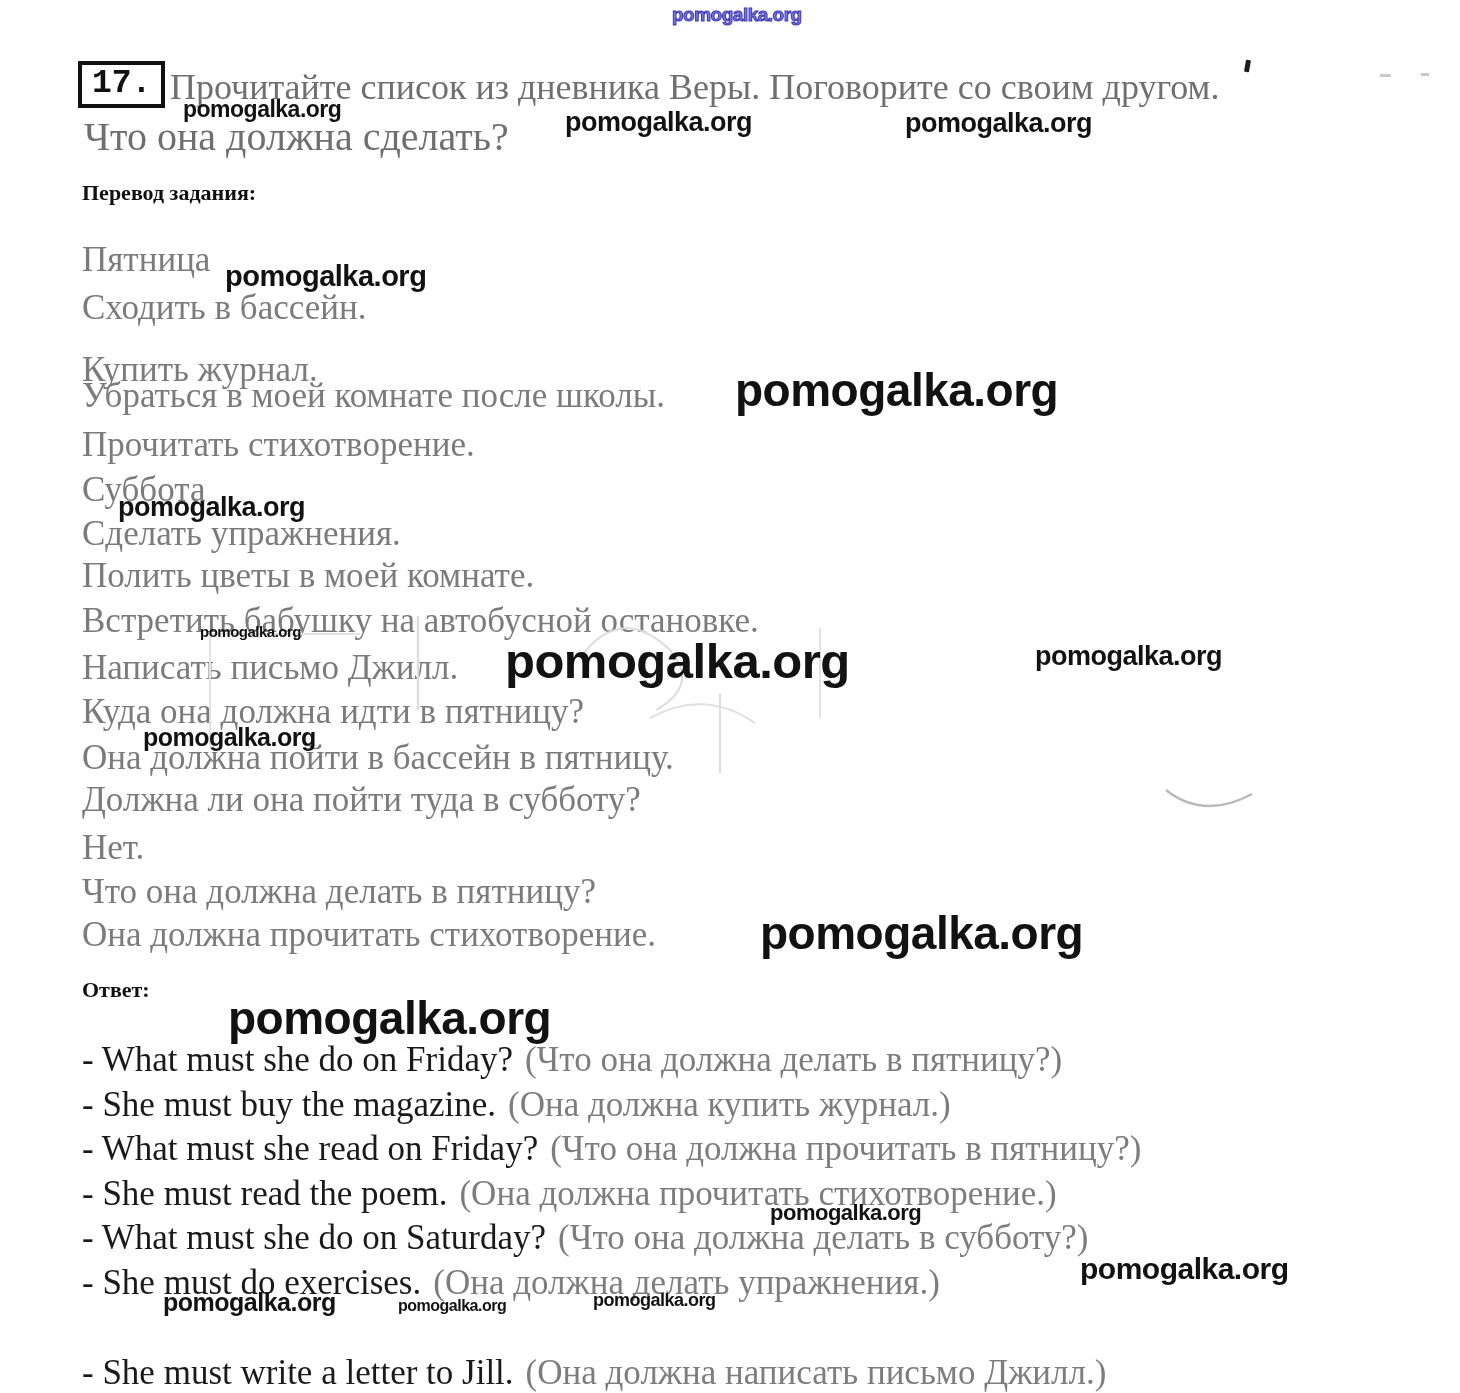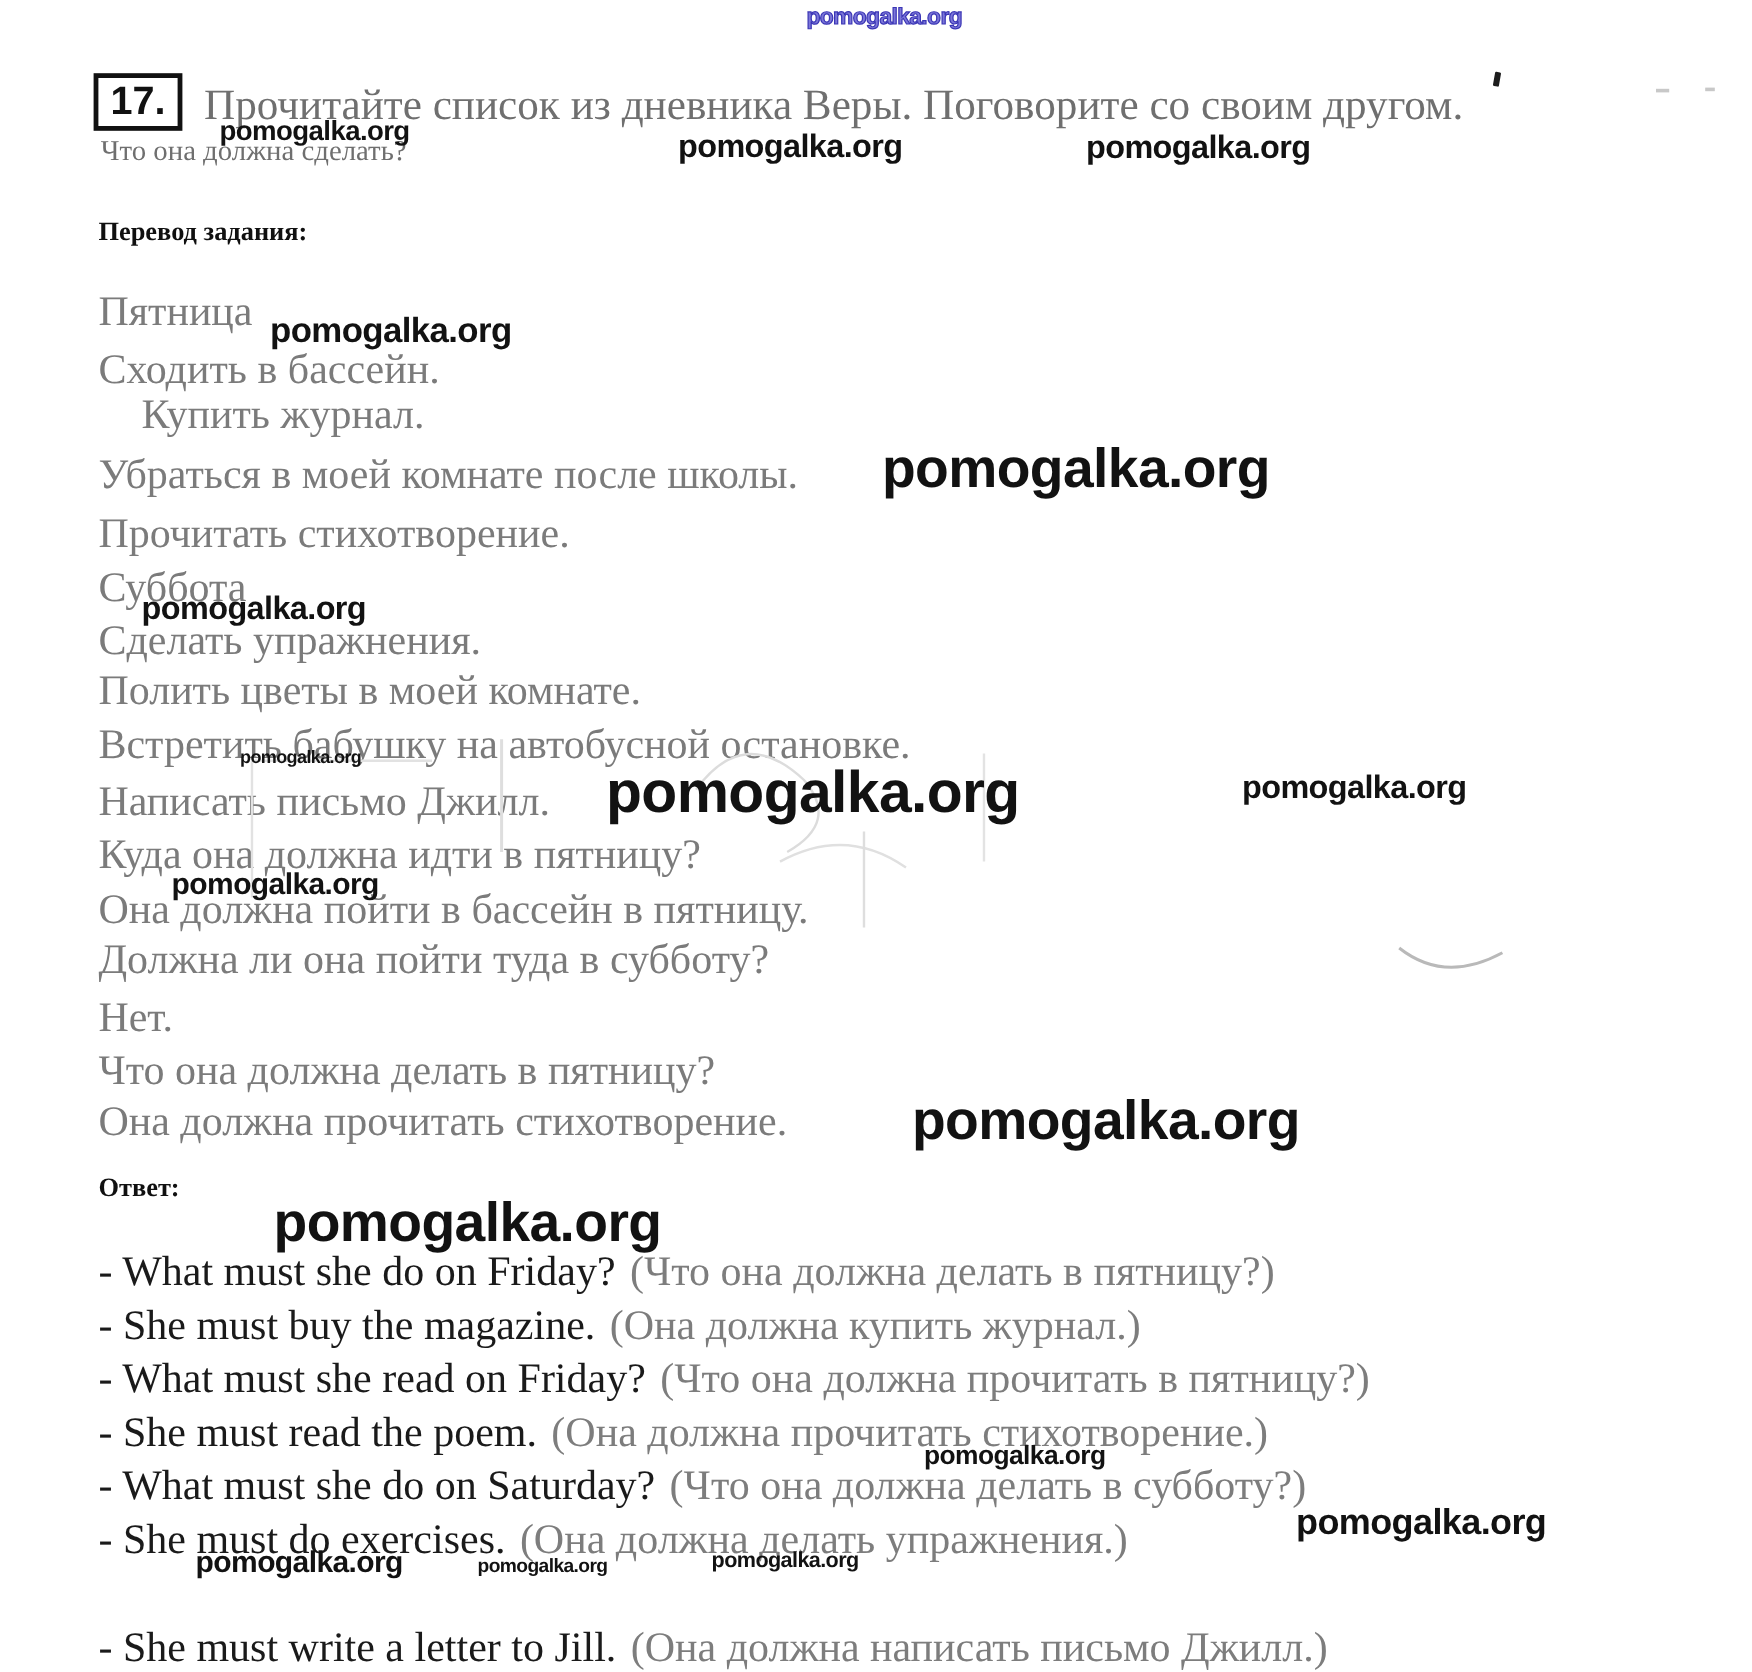--- a/index.html
+++ b/index.html
@@ -11,24 +11,24 @@
     font-family:"Liberation Serif","DejaVu Serif",serif;
   }
   .page { position:absolute; inset:0; background:#ffffff; }
 
   
   .task-num {
     position:absolute; left:78px; top:61px;
     border:4px solid #111111;
     font-weight:bold; font-size:33px; color:#111111;
     padding:0 10px 2px 10px; background:#ffffff;
-    font-family:Liberation Sans, sans-serif;
+    font-family:Liberation Mono, monospace;
   }
   .task-line1 { position:absolute; left:170px; top:66px; font-size:36px; color:#6f6f6f; white-space:nowrap; }
-  .task-line2 { position:absolute; left:84px;  top:113px; font-size:24px; color:#6f6f6f; white-space:nowrap; }
+  .task-line2 { position:absolute; left:84px;  top:113px; font-size:40px; color:#6f6f6f; white-space:nowrap; }
 
   .heading {
     position:absolute; left:82px;
     font-weight:bold; font-size:22px; color:#101010; white-space:nowrap;
   }
 
   .tl { position:absolute; left:82px; white-space:nowrap; font-size:35px; color:#7b7b7b; }
 
   .al { position:absolute; left:82px; white-space:nowrap; font-size:35px; }
   .al .en { color:#1a1a1a; }
@@ -72,21 +72,21 @@
   <div class="dash" style="left:1421px; top:73px; width:8px; height:3px;"></div>
 
   <div class="task-num">17.</div>
   <div class="task-line1">Прочитайте список из дневника Веры. Поговорите со своим другом.</div>
   <div class="task-line2">Что она должна сделать?</div>
 
   <div class="heading" style="top:180px;">Перевод задания:</div>
 
   <div class="tl" style="top:240px;">Пятница</div>
   <div class="tl" style="top:288px;text-align:right;">Сходить в бассейн.</div>
-  <div class="tl" style="top:326px;margin-left:36px;">Купить журнал.</div>
+  <div class="tl" style="top:350px;">Купить журнал.</div>
   <div class="tl" style="top:376px;">Убраться в моей комнате после школы.</div>
   <div class="tl" style="top:425px;">Прочитать стихотворение.</div>
   <div class="tl" style="top:470px;">Суббота</div>
   <div class="tl" style="top:514px;">Сделать упражнения.</div>
   <div class="tl" style="top:556px;">Полить цветы в моей комнате.</div>
   <div class="tl" style="top:601px;">Встретить бабушку на автобусной остановке.</div>
   <div class="tl" style="top:648px;">Написать письмо Джилл.</div>
   <div class="tl" style="top:692px;">Куда она должна идти в пятницу?</div>
   <div class="tl" style="top:738px;">Она должна пойти в бассейн в пятницу.</div>
   <div class="tl" style="top:780px;">Должна ли она пойти туда в субботу?</div>

